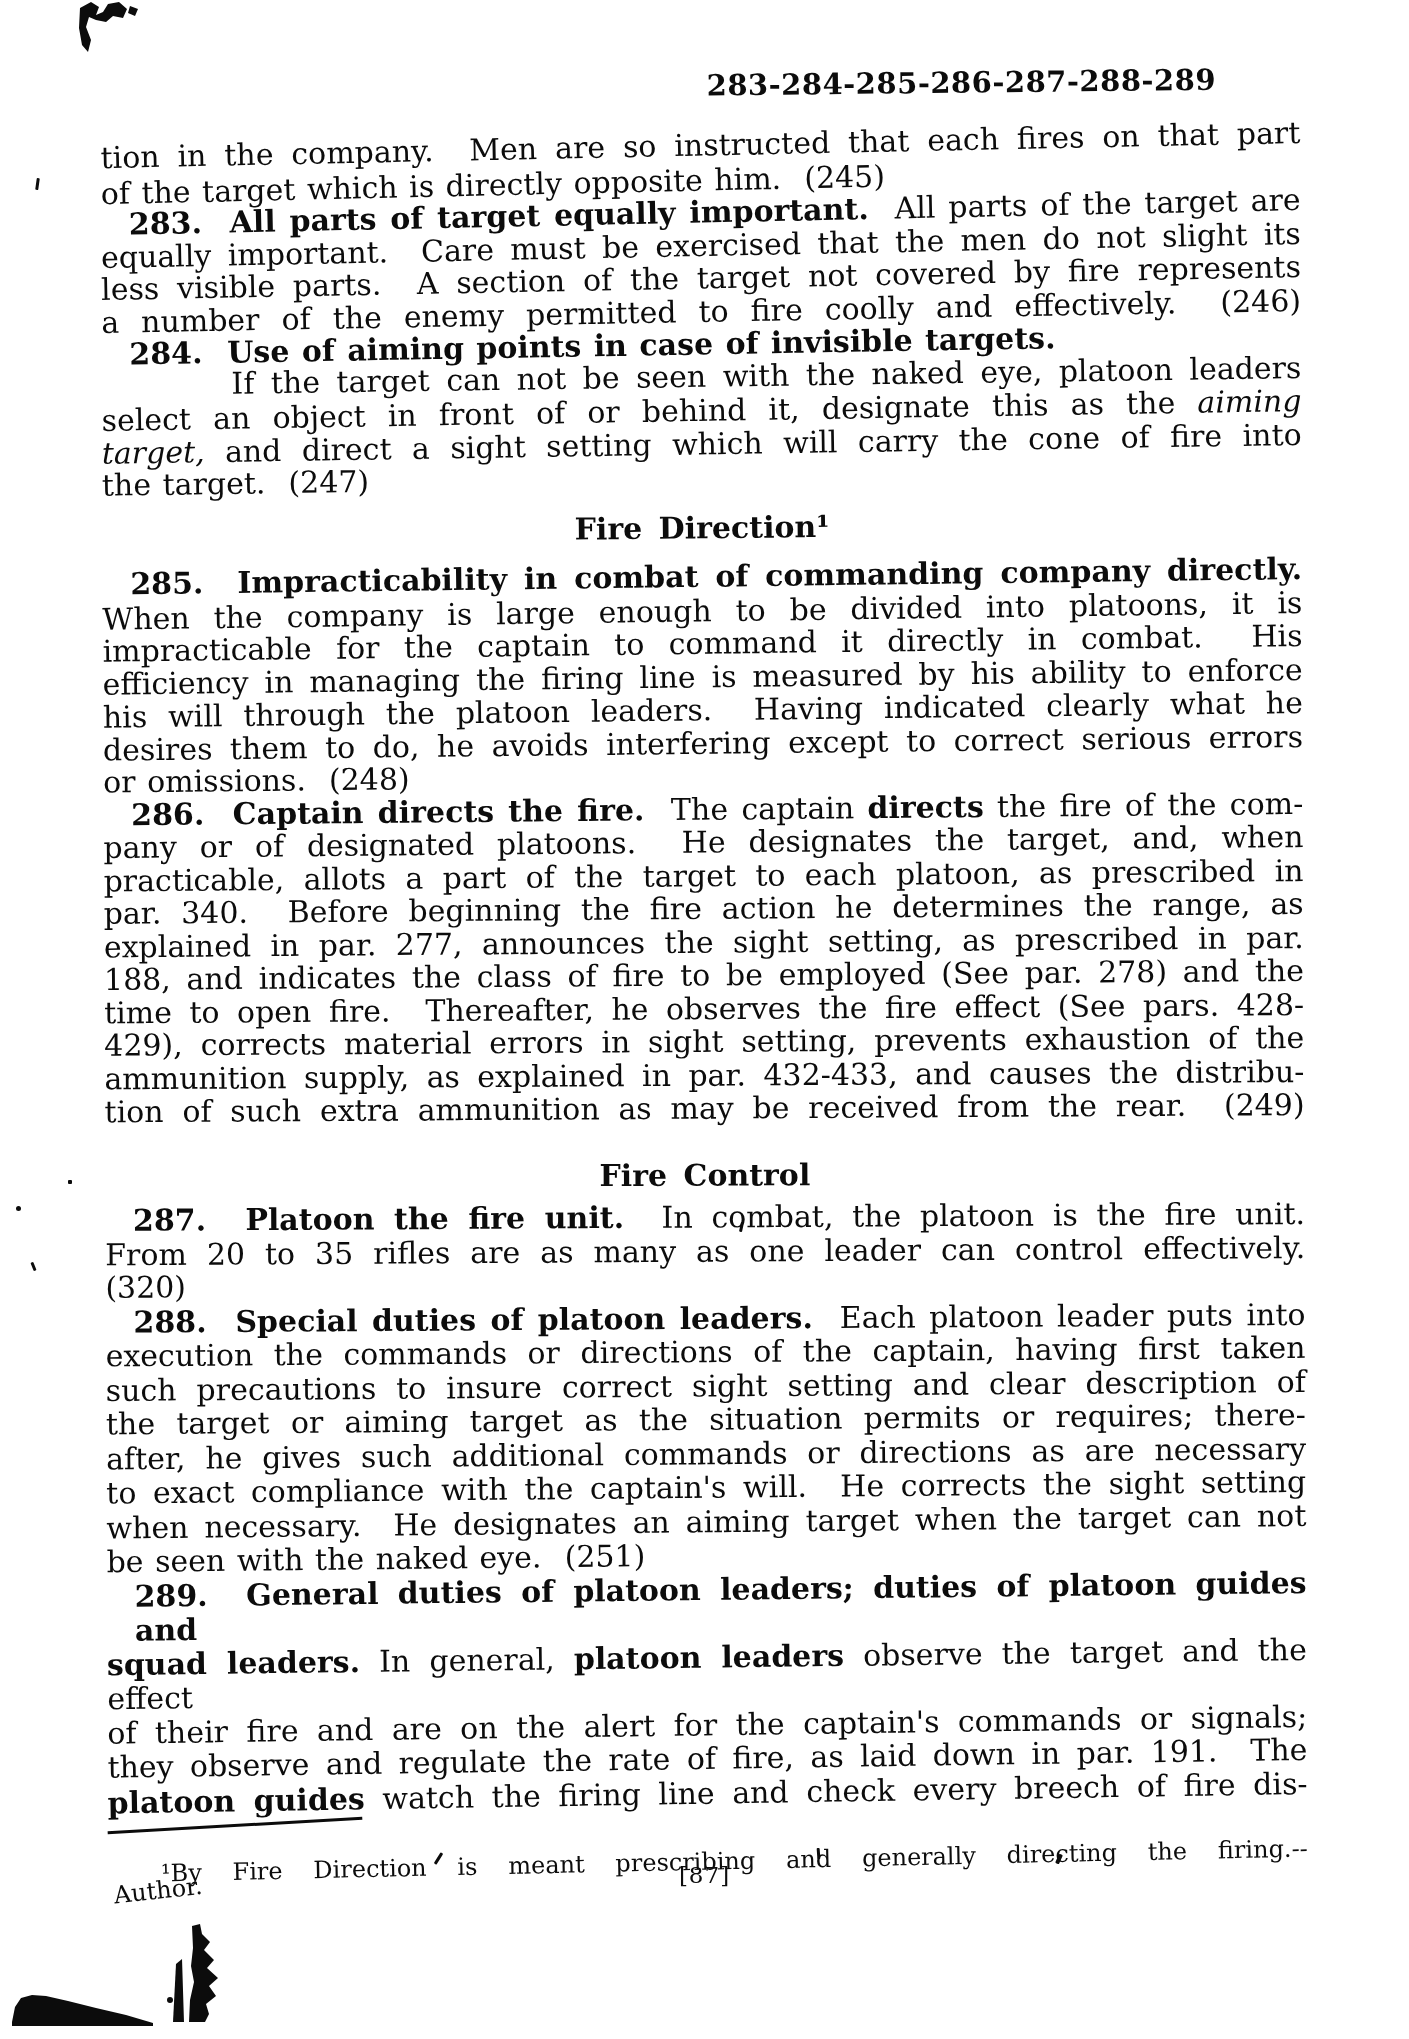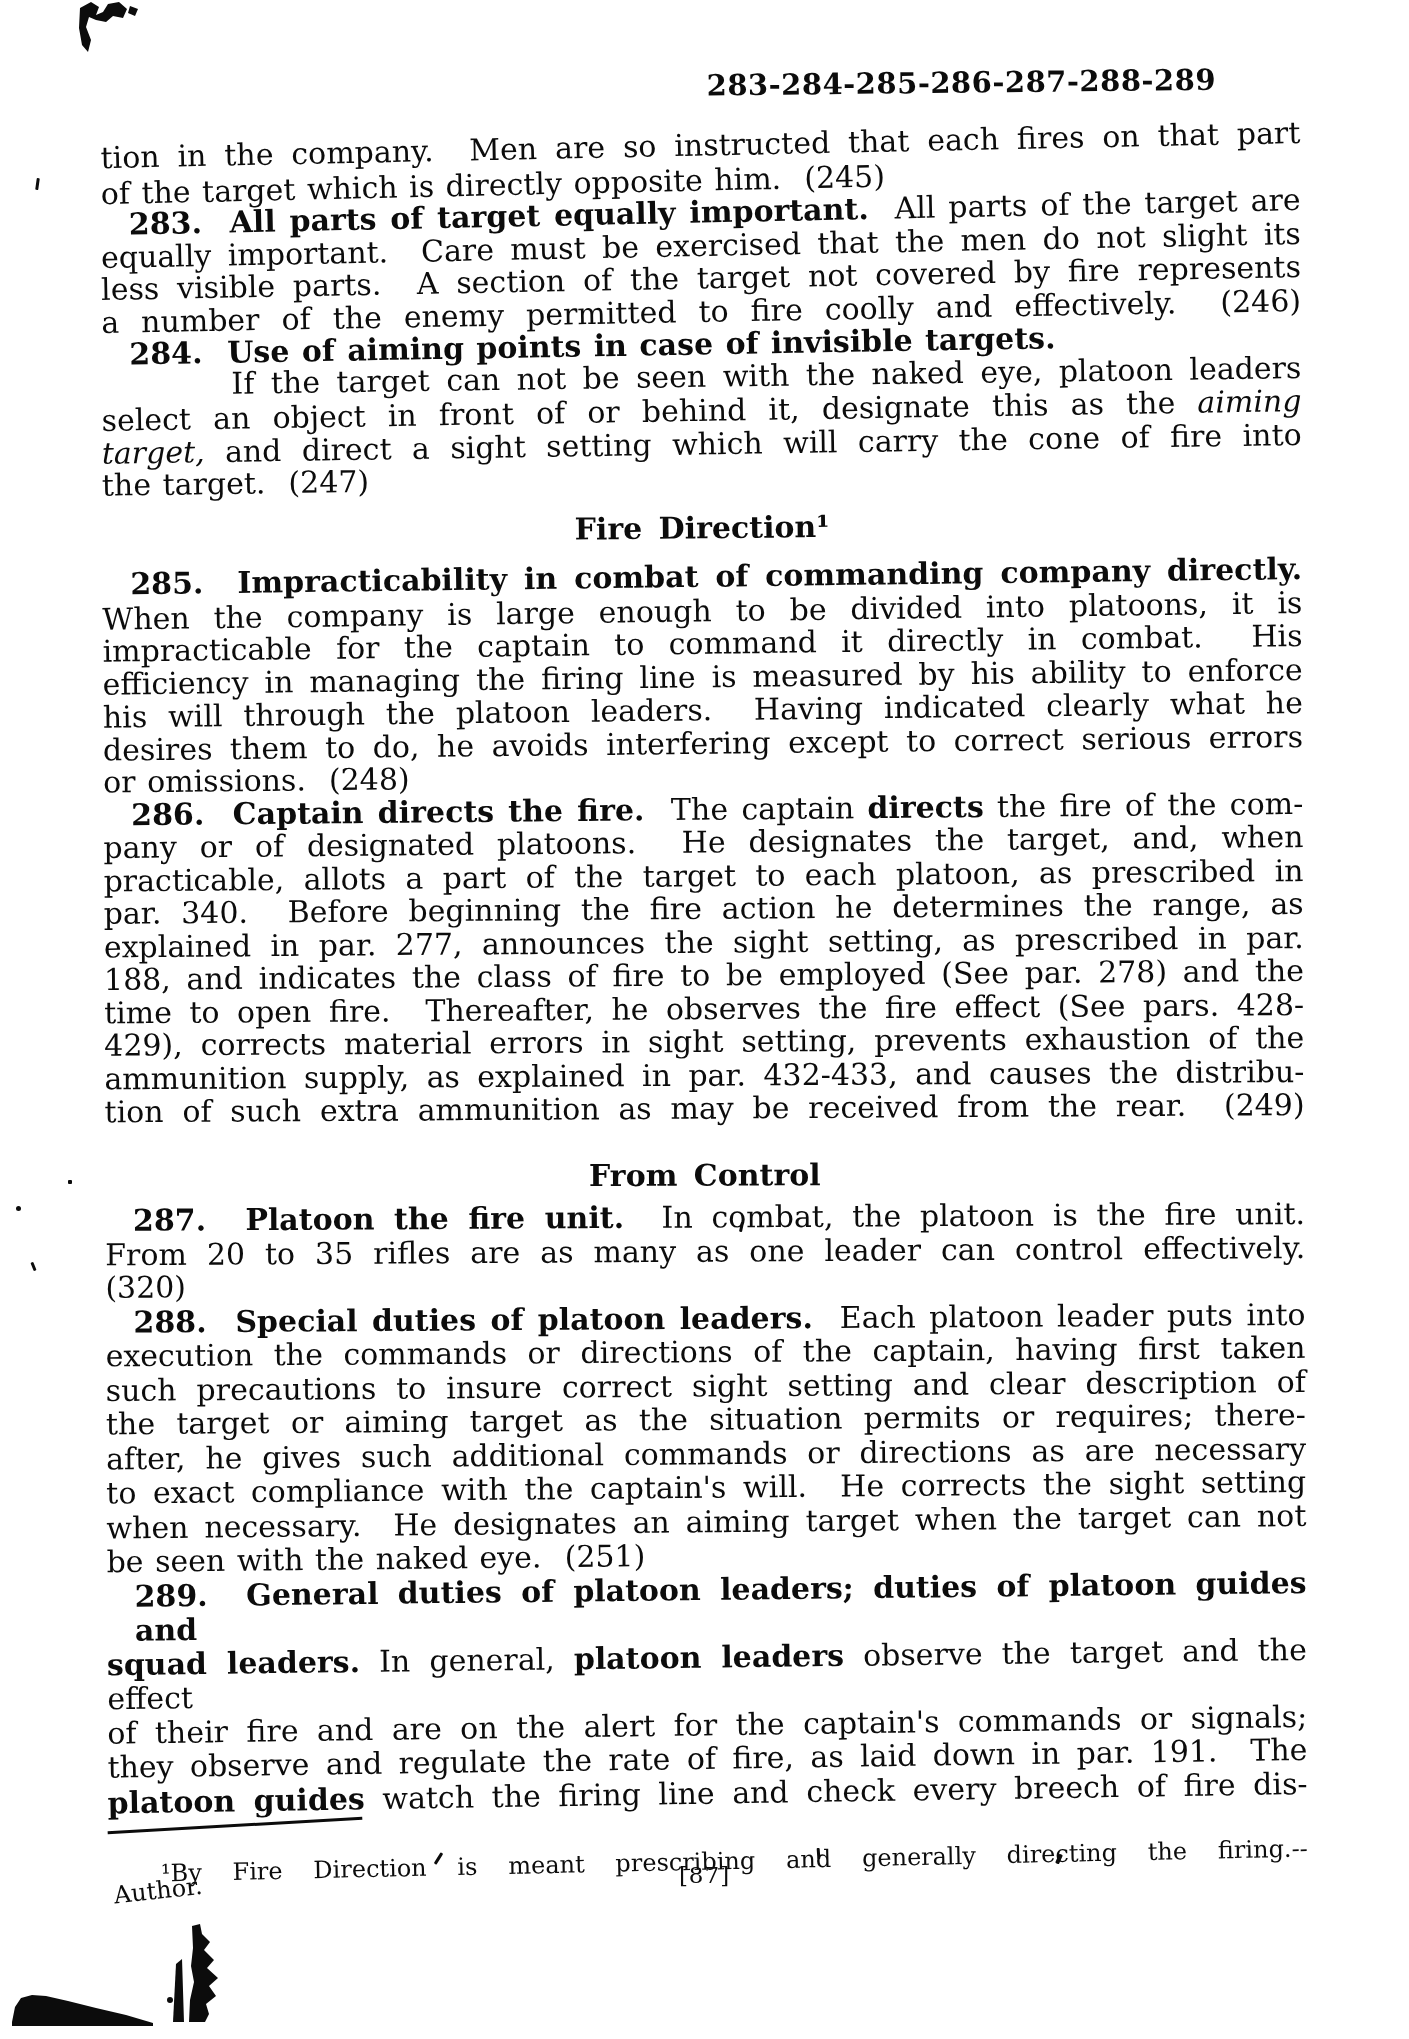--- a/index.html
+++ b/index.html
@@ -111,21 +111,21 @@
         <div class="line just ind1" style="transform: rotate(-0.3deg);"><span class="b">286.  Captain directs the fire.</span><span>  The captain </span><span class="b">directs</span><span> the fire of the com-</span></div>
         <div class="line just" style="transform: rotate(-0.28deg);"><span>pany or of designated platoons.  He designates the target, and, when</span></div>
         <div class="line just" style="transform: rotate(-0.25deg);"><span>practicable, allots a part of the target to each platoon, as prescribed in</span></div>
         <div class="line just" style="transform: rotate(-0.22deg);"><span>par. 340.  Before beginning the fire action he determines the range, as</span></div>
         <div class="line just" style="transform: rotate(-0.2deg);"><span>explained in par. 277, announces the sight setting, as prescribed in par.</span></div>
         <div class="line just" style="transform: rotate(-0.18deg);"><span>188, and indicates the class of fire to be employed (See par. 278) and the</span></div>
         <div class="line just" style="transform: rotate(-0.15deg);"><span>time to open fire.  Thereafter, he observes the fire effect (See pars. 428-</span></div>
         <div class="line just" style="transform: rotate(-0.12deg);"><span>429), corrects material errors in sight setting, prevents exhaustion of the</span></div>
         <div class="line just" style="transform: rotate(-0.1deg);"><span>ammunition supply, as explained in par. 432-433, and causes the distribu-</span></div>
         <div class="line just" style="transform: rotate(-0.1deg);"><span>tion of such extra ammunition as may be received from the rear.  (249)</span></div>
-        <div class="line heading" style="transform: rotate(0deg); margin-top: 34px; margin-bottom: 8px;"><span class="b">From Control</span></div>
+        <div class="line heading" style="transform: rotate(0deg); margin-top: 34px; margin-bottom: 8px;"><span class="b">Fire Control</span></div>
         <div class="line just ind1" style="transform: rotate(-0.08deg);"><span class="b">287.  Platoon the fire unit.</span><span>  In combat, the platoon is the fire unit.</span></div>
         <div class="line just" style="transform: rotate(-0.1deg);"><span>From 20 to 35 rifles are as many as one leader can control effectively.</span></div>
         <div class="line" style="transform: rotate(-0.08deg);"><span>(320)</span></div>
         <div class="line just ind1" style="transform: rotate(-0.12deg);"><span class="b">288.  Special duties of platoon leaders.</span><span>  Each platoon leader puts into</span></div>
         <div class="line just" style="transform: rotate(-0.15deg);"><span>execution the commands or directions of the captain, having first taken</span></div>
         <div class="line just" style="transform: rotate(-0.18deg);"><span>such precautions to insure correct sight setting and clear description of</span></div>
         <div class="line just" style="transform: rotate(-0.2deg);"><span>the target or aiming target as the situation permits or requires; there-</span></div>
         <div class="line just" style="transform: rotate(-0.25deg);"><span>after, he gives such additional commands or directions as are necessary</span></div>
         <div class="line just" style="transform: rotate(-0.3deg);"><span>to exact compliance with the captain's will.  He corrects the sight setting</span></div>
         <div class="line just" style="transform: rotate(-0.35deg);"><span>when necessary.  He designates an aiming target when the target can not</span></div>

